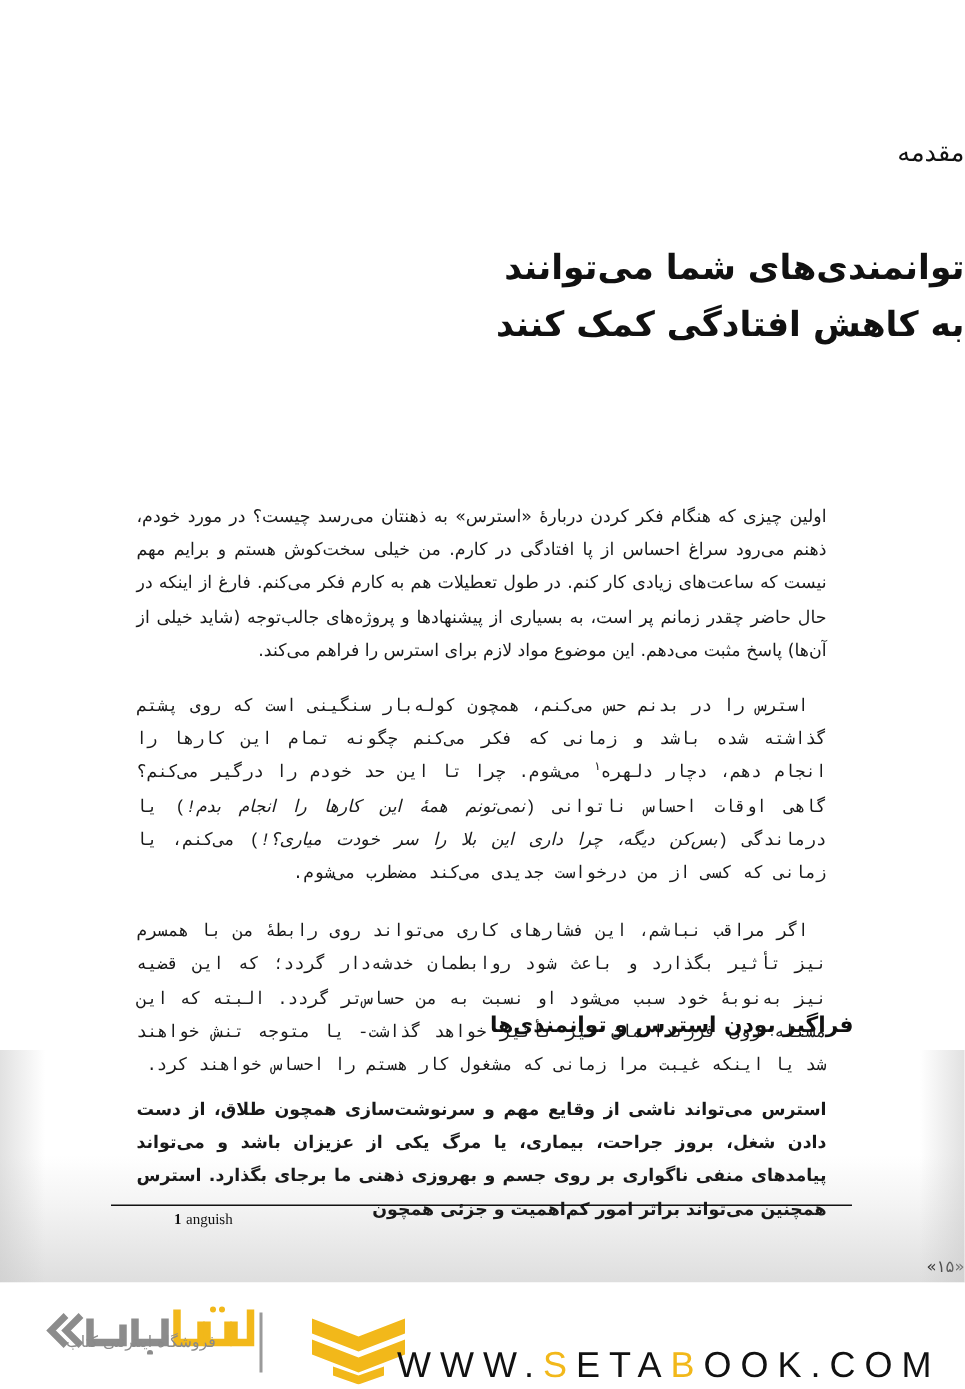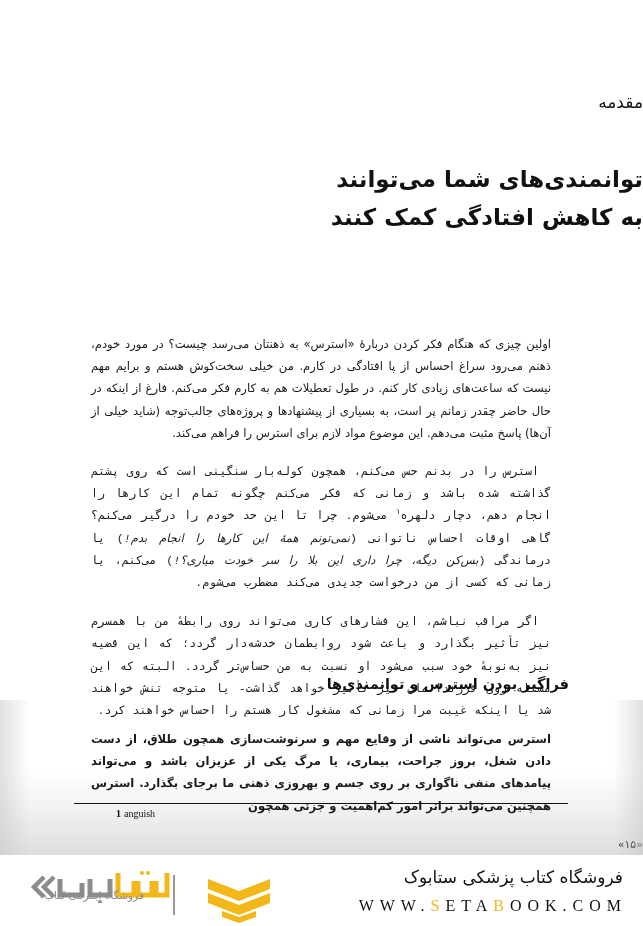--- a/index.html
+++ b/index.html
@@ -70,22 +70,22 @@
     .logo-word { position: absolute; left: 0; top: 0; width: 140px; height: 34px; }
     .logo-sub {
       position: absolute; left: 14px; top: 20px; direction: rtl; font-size: 10.5px; color: #8a8a8a;
       font-family: "DejaVu Sans", sans-serif; white-space: nowrap;
     }
     .store-title {
       position: absolute; right: 20px; top: 12px; direction: rtl; font-size: 17px; color: #111;
       font-family: "DejaVu Sans", sans-serif;
     }
     .store-url {
-      position: absolute; right: 16px; top: 42px; font-size: 16px; letter-spacing: 6px; color: #111;
-      font-family: Liberation Serif, serif; white-space: nowrap;
+      position: absolute; right: 16px; top: 42px; font-size: 24px; letter-spacing: 6px; color: #111;
+      font-family: Liberation Sans, sans-serif; white-space: nowrap;
     }
     .store-url .hl { color: #f2b81a; }
   </style>
 </head>
 <body>
 
 <div class="page">
   <div class="chapter-label">مقدمه</div>
 
   <div class="chapter-title">
@@ -132,15 +132,14 @@
     </svg>
     <div class="logo-sub">فروشگاه اینترنتی کتاب</div>
     <div class="logo-divider"></div>
     <svg class="logo-emblem" width="62" height="46" viewBox="0 0 62 46">
       <polygon points="0,2 31,14 62,2 62,12 31,24 0,12" fill="#f2b81a"></polygon>
       <polygon points="0,16 31,28 62,16 62,26 31,38 0,26" fill="#f2b81a"></polygon>
       <polygon points="14,34 31,40 48,34 48,40 31,46 14,40" fill="#f2b81a"></polygon>
     </svg>
   </div>
 
-  <div class="store-title">فروشگاه کتاب پزشکی ستابوک</div>
   <div class="store-url"><span>WWW.</span><span class="hl">S</span><span>ETA</span><span class="hl">B</span><span>OOK.COM</span></div>
 </div>
 
 </body></html>

